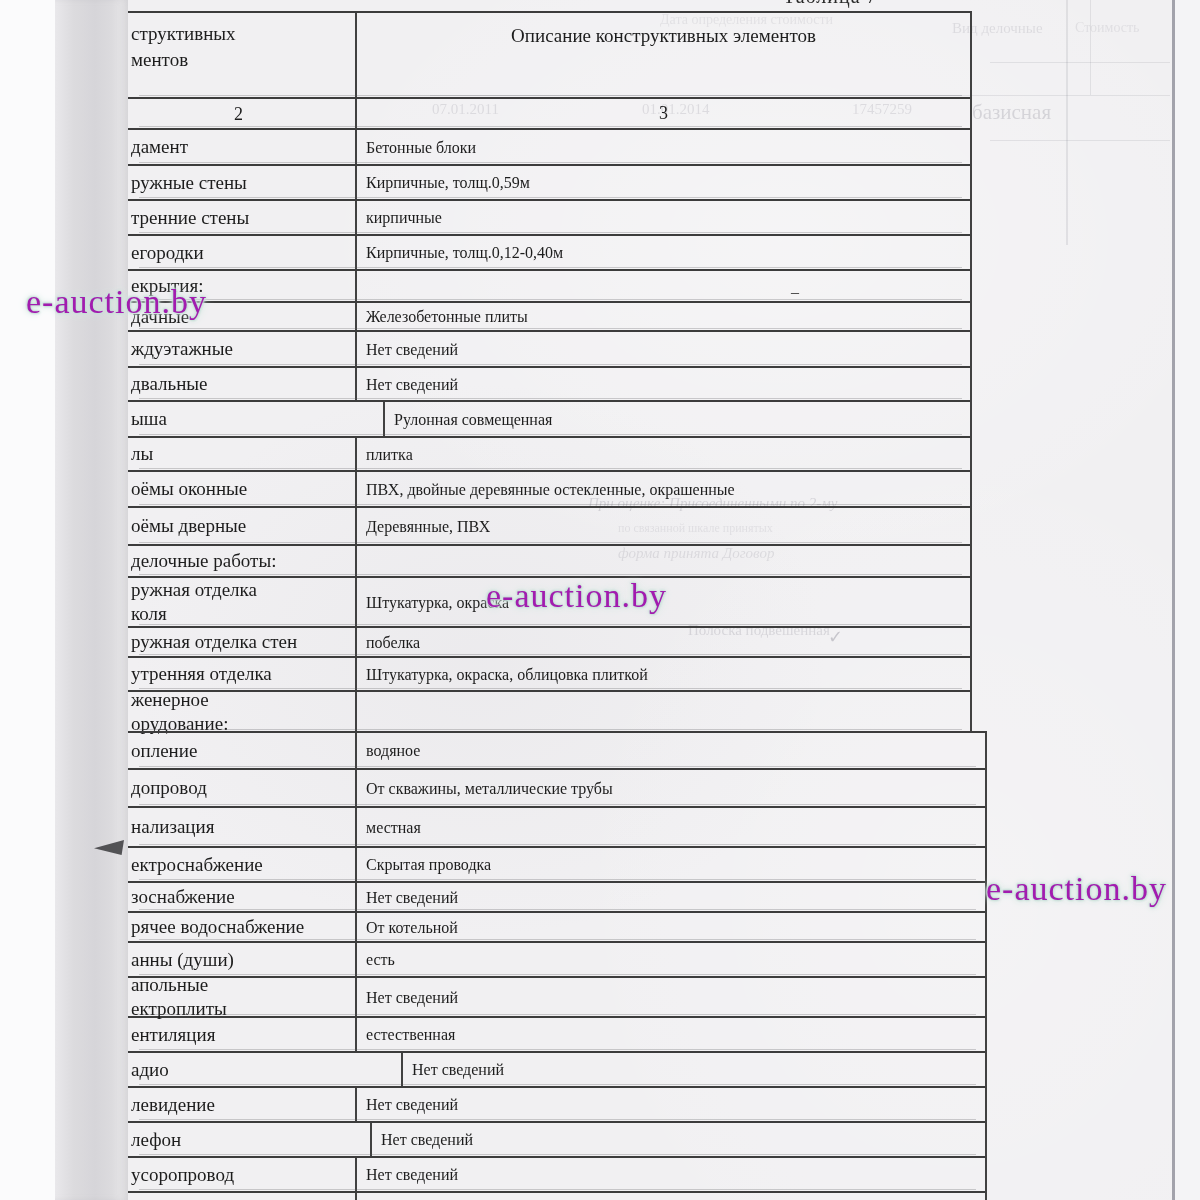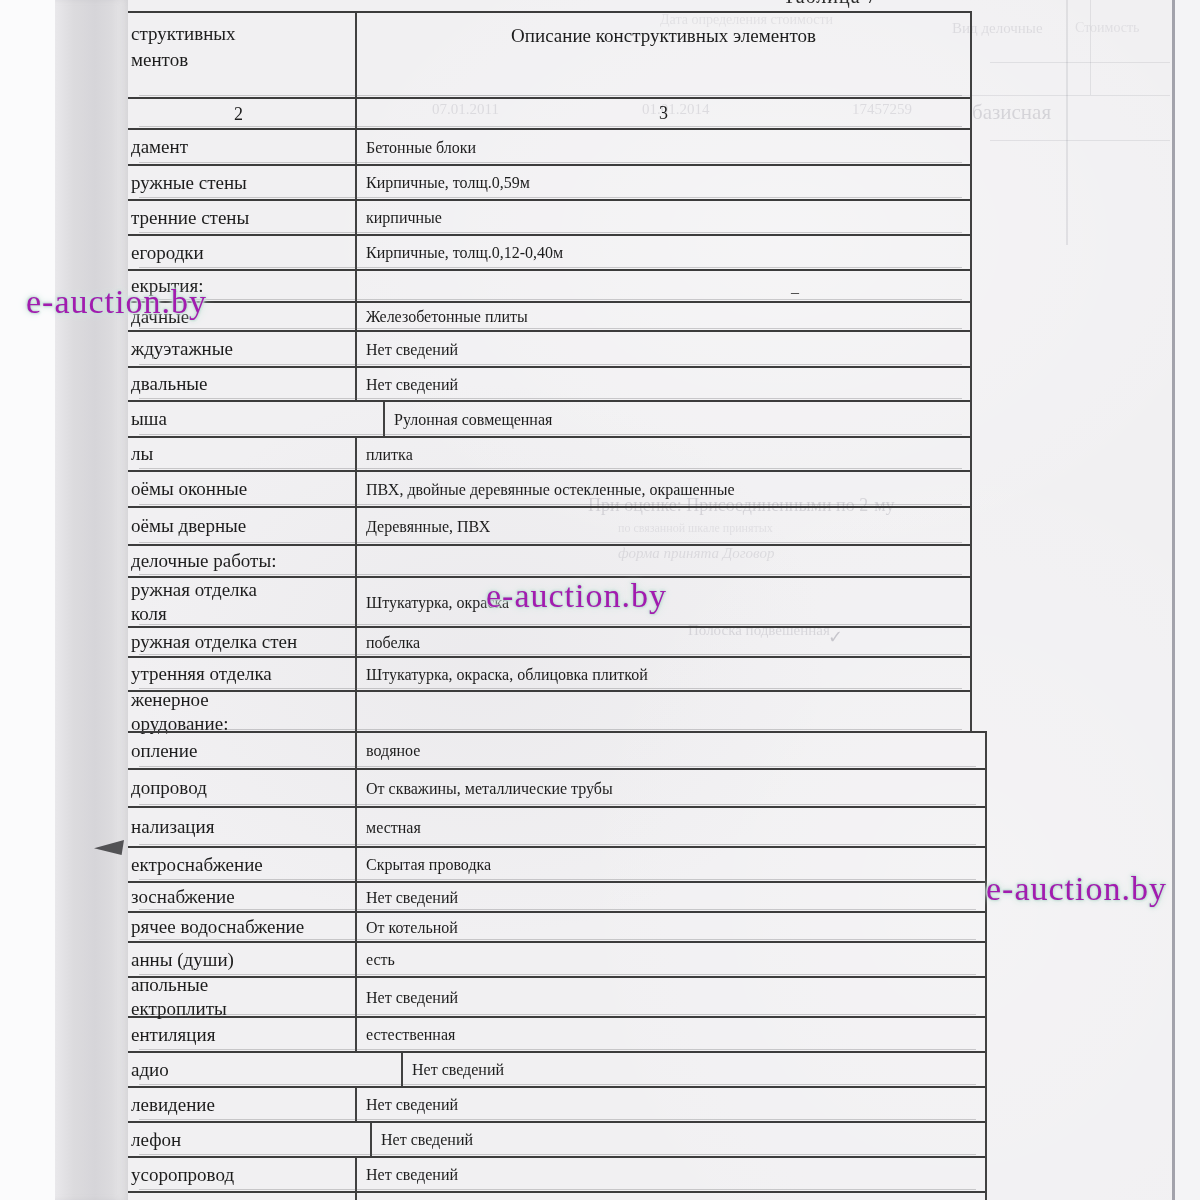--- a/index.html
+++ b/index.html
@@ -64,21 +64,21 @@
   <div class="bt-line" style="left:990px;top:140px;width:180px;height:1px;"></div>
 
   <div id="bt-layer">
       <div class="bt" style="left: 952px; top: 20px; font-size: 15px; opacity: 0.16;">Вид делочные</div>
       <div class="bt" style="left: 660px; top: 12px; font-size: 14px; opacity: 0.12;">Дата определения стоимости</div>
       <div class="bt" style="left: 1075px; top: 20px; font-size: 14px; opacity: 0.13;">Стоимость</div>
       <div class="bt" style="left: 972px; top: 100px; font-size: 21px; opacity: 0.22;">базисная</div>
       <div class="bt" style="left: 432px; top: 101px; font-size: 15px; opacity: 0.17;">07.01.2011</div>
       <div class="bt" style="left: 642px; top: 101px; font-size: 15px; opacity: 0.17;">01.01.2014</div>
       <div class="bt" style="left: 852px; top: 101px; font-size: 15px; opacity: 0.17;">17457259</div>
-      <div class="bt" style="left: 588px; top: 495px; font-size: 18px; opacity: 0.22;">При оценке: Присоединенными по 2-му</div>
+      <div class="bt" style="left: 588px; top: 495px; font-size: 15px; opacity: 0.22; font-style: italic;">При оценке: Присоединенными по 2-му</div>
       <div class="bt" style="left: 618px; top: 521px; font-size: 12px; opacity: 0.13;">по связанной шкале принятых</div>
       <div class="bt" style="left: 618px; top: 545px; font-size: 15px; opacity: 0.16; font-style: italic;">форма принята Договор</div>
       <div class="bt" style="left: 688px; top: 622px; font-size: 15px; opacity: 0.2;">Полоска подвешенная</div>
       <div class="bt" style="left: 828px; top: 626px; font-size: 18px; opacity: 0.32;">✓</div>
     </div>
 
   <div class="caption">Таблица 7</div>
 
   <div class="tbl tbl-upper">
     <div class="row header-row">

